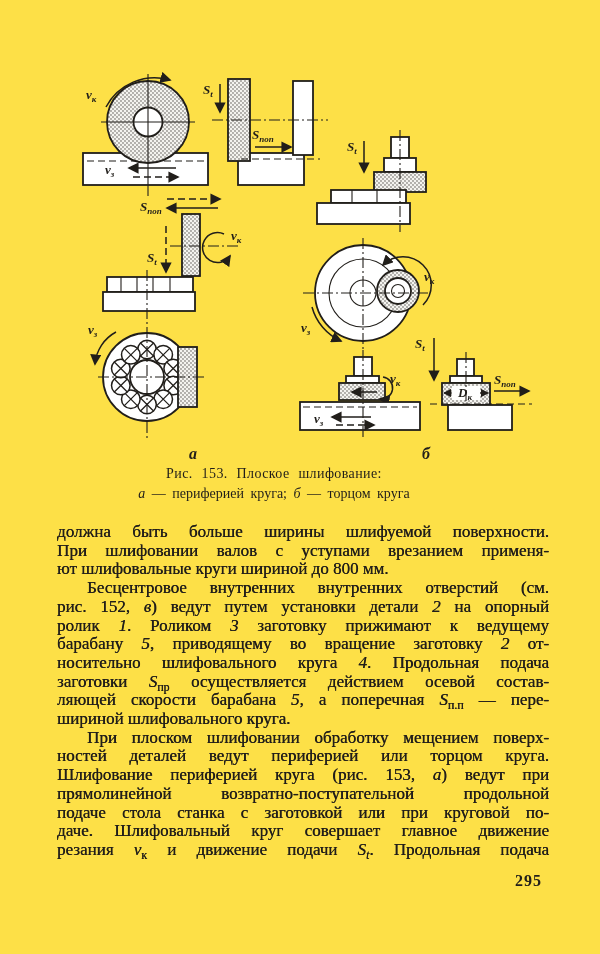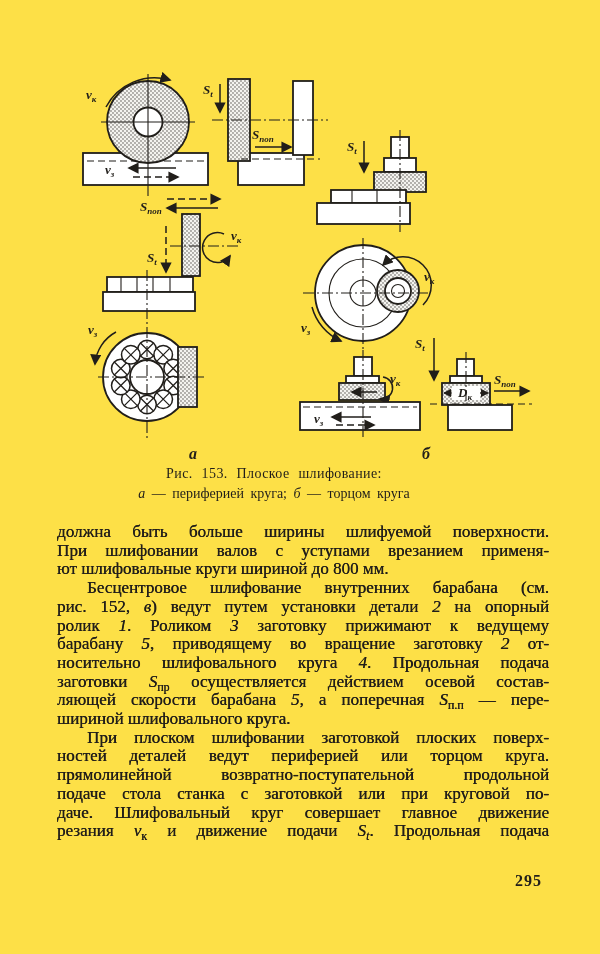--- a/index.html
+++ b/index.html
@@ -203,30 +203,31 @@
 
   <div class="caption">
     <div class="l1">Рис. 153. Плоское шлифование:</div>
     <div class="l2"><span class="it">а</span><span> — периферией круга; </span><span class="it">б</span><span> — торцом круга</span></div>
   </div>
 
   <div class="bodytext">
       <div class="ln j"><span>должна быть больше ширины шлифуемой поверхности.</span></div>
       <div class="ln j"><span>При шлифовании валов с уступами врезанием применя-</span></div>
       <div class="ln"><span>ют шлифовальные круги шириной до 800 мм.</span></div>
-      <div class="ln j ind"><span>Бесцентровое шлифование внутренних барабана (см.</span></div>
+      <div class="ln j ind"><span>Бесцентровое внутренних внутренних отверстий (см.</span></div>
       <div class="ln j"><span>рис. 152, </span><span class="it">в</span><span>) ведут путем установки детали </span><span class="it">2</span><span> на опорный</span></div>
       <div class="ln j"><span>ролик </span><span class="it">1</span><span>. Роликом </span><span class="it">3</span><span> заготовку прижимают к ведущему</span></div>
       <div class="ln j"><span>барабану </span><span class="it">5</span><span>, приводящему во вращение заготовку </span><span class="it">2</span><span> от-</span></div>
       <div class="ln j"><span>носительно шлифовального круга </span><span class="it">4</span><span>. Продольная подача</span></div>
       <div class="ln j"><span>заготовки </span><span class="it">S</span><sub>пр</sub><span> осуществляется действием осевой состав-</span></div>
       <div class="ln j"><span>ляющей скорости барабана </span><span class="it">5</span><span>, а поперечная </span><span class="it">S</span><sub>п.п</sub><span> — пере-</span></div>
       <div class="ln"><span>шириной шлифовального круга.</span></div>
-      <div class="ln j ind"><span>При плоском шлифовании заготовкой плоских поверх-</span></div>
+      <div class="ln j ind"><span>При плоском шлифовании обработку мещением поверх-</span></div>
       <div class="ln j"><span>ностей деталей ведут периферией или торцом круга.</span></div>
+      <div class="ln j"><span>Шлифование периферией круга (рис. 153, </span><span class="it">а</span><span>) ведут при</span></div>
       <div class="ln j"><span>прямолинейной возвратно-поступательной продольной</span></div>
       <div class="ln j"><span>подаче стола станка с заготовкой или при круговой по-</span></div>
       <div class="ln j"><span>даче. Шлифовальный круг совершает главное движение</span></div>
       <div class="ln j"><span>резания </span><span class="it">v</span><sub>к</sub><span> и движение подачи </span><span class="it">S</span><sub class="it">t</sub><span>. Продольная подача</span></div>
     </div>
 
   <div class="pagenum">295</div>
 
 </div>
 

